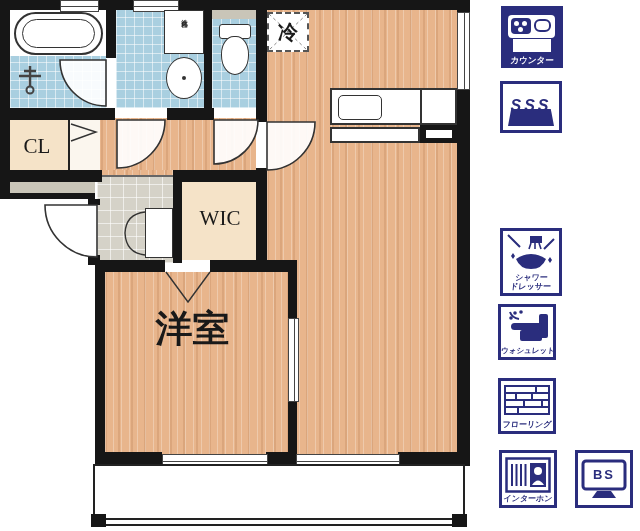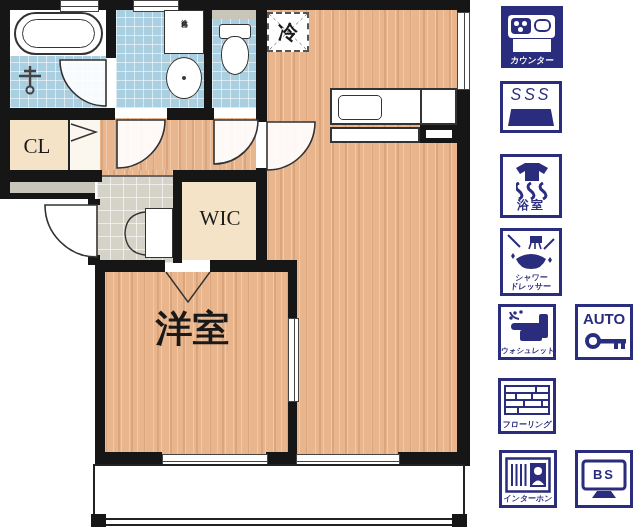--- a/index.html
+++ b/index.html
@@ -161,39 +161,26 @@
         <div class="abs" style="left:11px;top:3px;width:5px;height:5px;border-radius:50%;background:#fff;"></div>
         <div class="abs" style="left:7px;top:9px;width:5px;height:5px;border-radius:50%;background:#fff;"></div>
       </div>
       <div class="abs" style="left:26px;top:4px;width:17px;height:13px;border:2px solid var(--navy);border-radius:6px;"></div>
     </div>
     <div class="abs" style="left:12px;top:33px;width:38px;height:13px;background:#fff;"></div>
     <div class="tlabel onnavy" style="font-size:8.5px;">カウンター</div>
   </div>
 
   <div class="ictile" style="left:500px;top:81px;width:62px;height:52px;">
-    <div style="position:absolute;top:2px;width:100%;text-align:center;color:var(--navy);font-weight:400;font-style:italic;font-size:16px;letter-spacing:3px;">SSS</div>
+    <div style="position:absolute;top:13px;width:100%;text-align:center;color:var(--navy);font-weight:700;font-style:italic;font-size:16px;letter-spacing:3px;">SSS</div>
     <div class="abs" style="left:5px;bottom:4px;width:46px;height:17px;background:var(--navy);clip-path:polygon(7% 0,93% 0,100% 100%,0 100%);">
       <div style="width:100%;text-align:center;color:#fff;font-size:10.5px;font-weight:normal;line-height:17px;margin-top:20px;">追炊</div>
     </div>
   </div>
 
-  <div class="ictile" style="left:500px;top:154px;width:62px;height:64px;">
-    <svg style="position:absolute;left:9px;top:4px;" width="40" height="22" viewBox="0 0 40 20">
-      <path d="M13,1 L27,1 L36,6 L32,12 L27,9 L27,19 L13,19 L13,9 L8,12 L4,6 Z" fill="var(--navy)"></path>
-    </svg>
-    <svg style="position:absolute;left:13px;top:25px;" width="32" height="18" viewBox="0 0 32 18">
-      <g fill="none" stroke="var(--navy)" stroke-width="3">
-        <path d="M3,17 c4,-2 4,-5 0,-8 c-4,-3 -4,-6 0,-8"></path>
-        <path d="M15,17 c4,-2 4,-5 0,-8 c-4,-3 -4,-6 0,-8"></path>
-        <path d="M27,17 c4,-2 4,-5 0,-8 c-4,-3 -4,-6 0,-8"></path>
-      </g>
-    </svg>
-    <div class="tlabel" style="font-size:12px;letter-spacing:2px;transform:none;">浴室</div>
-  </div>
 
   <div class="ictile" style="left:500px;top:228px;width:62px;height:68px;">
     <svg style="position:absolute;left:3px;top:2px;" width="50" height="40" viewBox="0 0 50 40">
       <path d="M2,2 L14,14 M48,6 L38,16" stroke="var(--navy)" stroke-width="2" fill="none"></path>
       <rect x="24" y="3" width="12" height="7" fill="var(--navy)"></rect>
       <path d="M25,10 l-2,6 M29,10 l0,6 M33,10 l2,6" stroke="var(--navy)" stroke-width="1.6" fill="none"></path>
       <path d="M10,26 q15,-10 30,0 q-4,10 -15,10 q-11,0 -15,-10 Z" fill="var(--navy)"></path>
       <path d="M7,20 l2,3 l-2,3 l-2,-3 Z M44,24 l2,3 l-2,3 l-2,-3 Z" fill="var(--navy)"></path>
     </svg>
     <div style="position:absolute;bottom:2px;width:100%;text-align:center;color:var(--navy);font-weight:bold;font-size:8px;line-height:1.15;transform:skewX(-6deg);">
@@ -207,29 +194,20 @@
       <path d="M14,9 q-7,-1 -9,-7" stroke="var(--navy)" stroke-width="2" fill="none"></path>
       <circle cx="10" cy="3" r="1.8" fill="var(--navy)"></circle>
       <circle cx="16" cy="2" r="1.8" fill="var(--navy)"></circle>
       <circle cx="6" cy="8" r="1.8" fill="var(--navy)"></circle>
       <rect x="34" y="4" width="9" height="24" rx="2" fill="var(--navy)"></rect>
       <rect x="6" y="13" width="31" height="7" rx="3.5" fill="var(--navy)"></rect>
       <rect x="15" y="20" width="22" height="11" rx="2" fill="var(--navy)"></rect>
     </svg>
     <div class="tlabel" style="font-size:7.5px;">ウォシュレット</div>
   </div>
-  <div class="ictile" style="left:575px;top:304px;width:58px;height:56px;">
-    <div style="position:absolute;top:3px;width:100%;text-align:center;color:var(--navy);font-weight:900;font-size:15px;">AUTO</div>
-    <svg style="position:absolute;left:6px;top:24px;" width="44" height="22" viewBox="0 0 44 22">
-      <circle cx="9" cy="10" r="6" fill="none" stroke="var(--navy)" stroke-width="4"></circle>
-      <rect x="15" y="8" width="27" height="4.5" fill="var(--navy)"></rect>
-      <rect x="30" y="12" width="4" height="6" fill="var(--navy)"></rect>
-      <rect x="37" y="12" width="4" height="6" fill="var(--navy)"></rect>
-    </svg>
-  </div>
 
   <div class="ictile" style="left:498px;top:378px;width:58px;height:56px;">
     <svg style="position:absolute;left:3px;top:4px;" width="46" height="30" viewBox="0 0 46 30">
       <g stroke="var(--navy)" stroke-width="2" fill="none">
         <rect x="1" y="1" width="44" height="28"></rect>
         <path d="M1,8 h44 M1,15 h44 M1,22 h44"></path>
         <path d="M32,1 v7 M12,8 v7 M28,8 v7 M20,15 v7 M38,15 v7 M14,22 v7"></path>
       </g>
     </svg>
     <div class="tlabel" style="font-size:8px;">フローリング</div>

